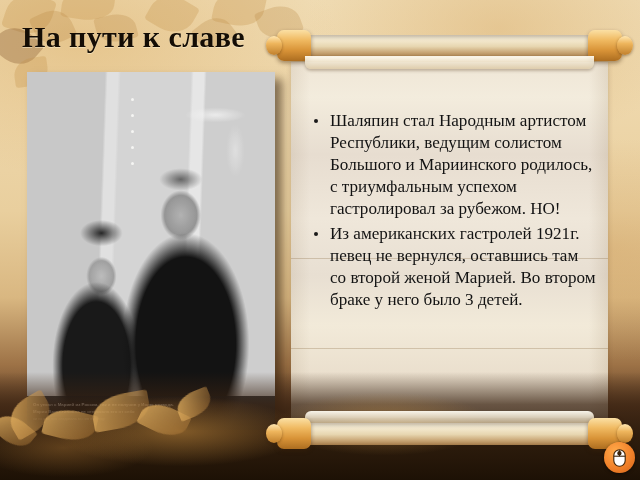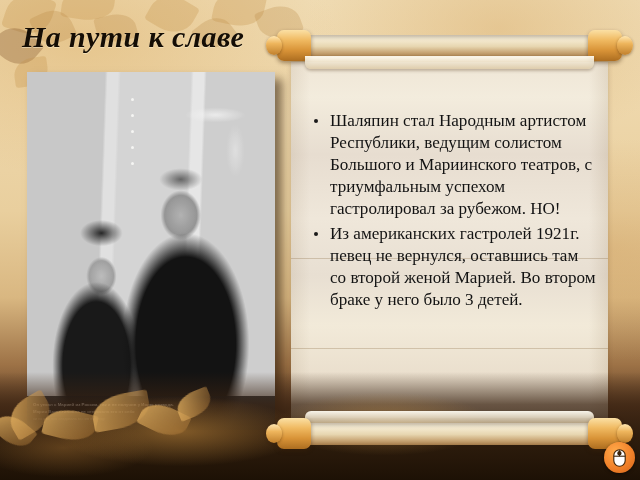--- a/index.html
+++ b/index.html
@@ -57,21 +57,20 @@
     pointer-events: none;
   }
 
   
   #page-title {
     position: absolute;
     left: 22px;
     top: 20px;
     font-size: 30px;
     font-weight: bold;
-    font-style: italic;
     color: #140d05;
     letter-spacing: 0.4px;
     white-space: nowrap;
     text-shadow: 0 1px 0 rgba(255,248,225,0.45);
   }
 
   
   #photo-frame {
     position: absolute;
     left: 27px;
@@ -306,21 +305,21 @@
       <div class="knob right"></div>
       <div class="knob-cap right"></div>
       <div class="curl"></div>
     </div>
 
     <div id="scroll-sheet">
       <div class="fold" style="top:196px;"></div>
       <div class="fold" style="top:286px;"></div>
 
       <ul id="bullet-list">
-        <li>Шаляпин стал Народным артистом Республики, ведущим солистом Большого и Мариинского театров,  с триумфальным успехом гастролировал за рубежом. НО!</li>
+        <li>Шаляпин стал Народным артистом Республики, ведущим солистом Большого и Мариинского родилось,  с триумфальным успехом гастролировал за рубежом. НО!</li>
         <li>Из американских  гастролей 1921г.  певец не вернулся, оставшись там со второй женой Марией. Во втором браке у него было 3 детей.</li>
       </ul>
     </div>
 
     <div class="roller" id="roller-bottom">
       <div class="curl"></div>
       <div class="roller-bar"></div>
       <div class="knob left"></div>
       <div class="knob-cap left"></div>
       <div class="knob right"></div>

